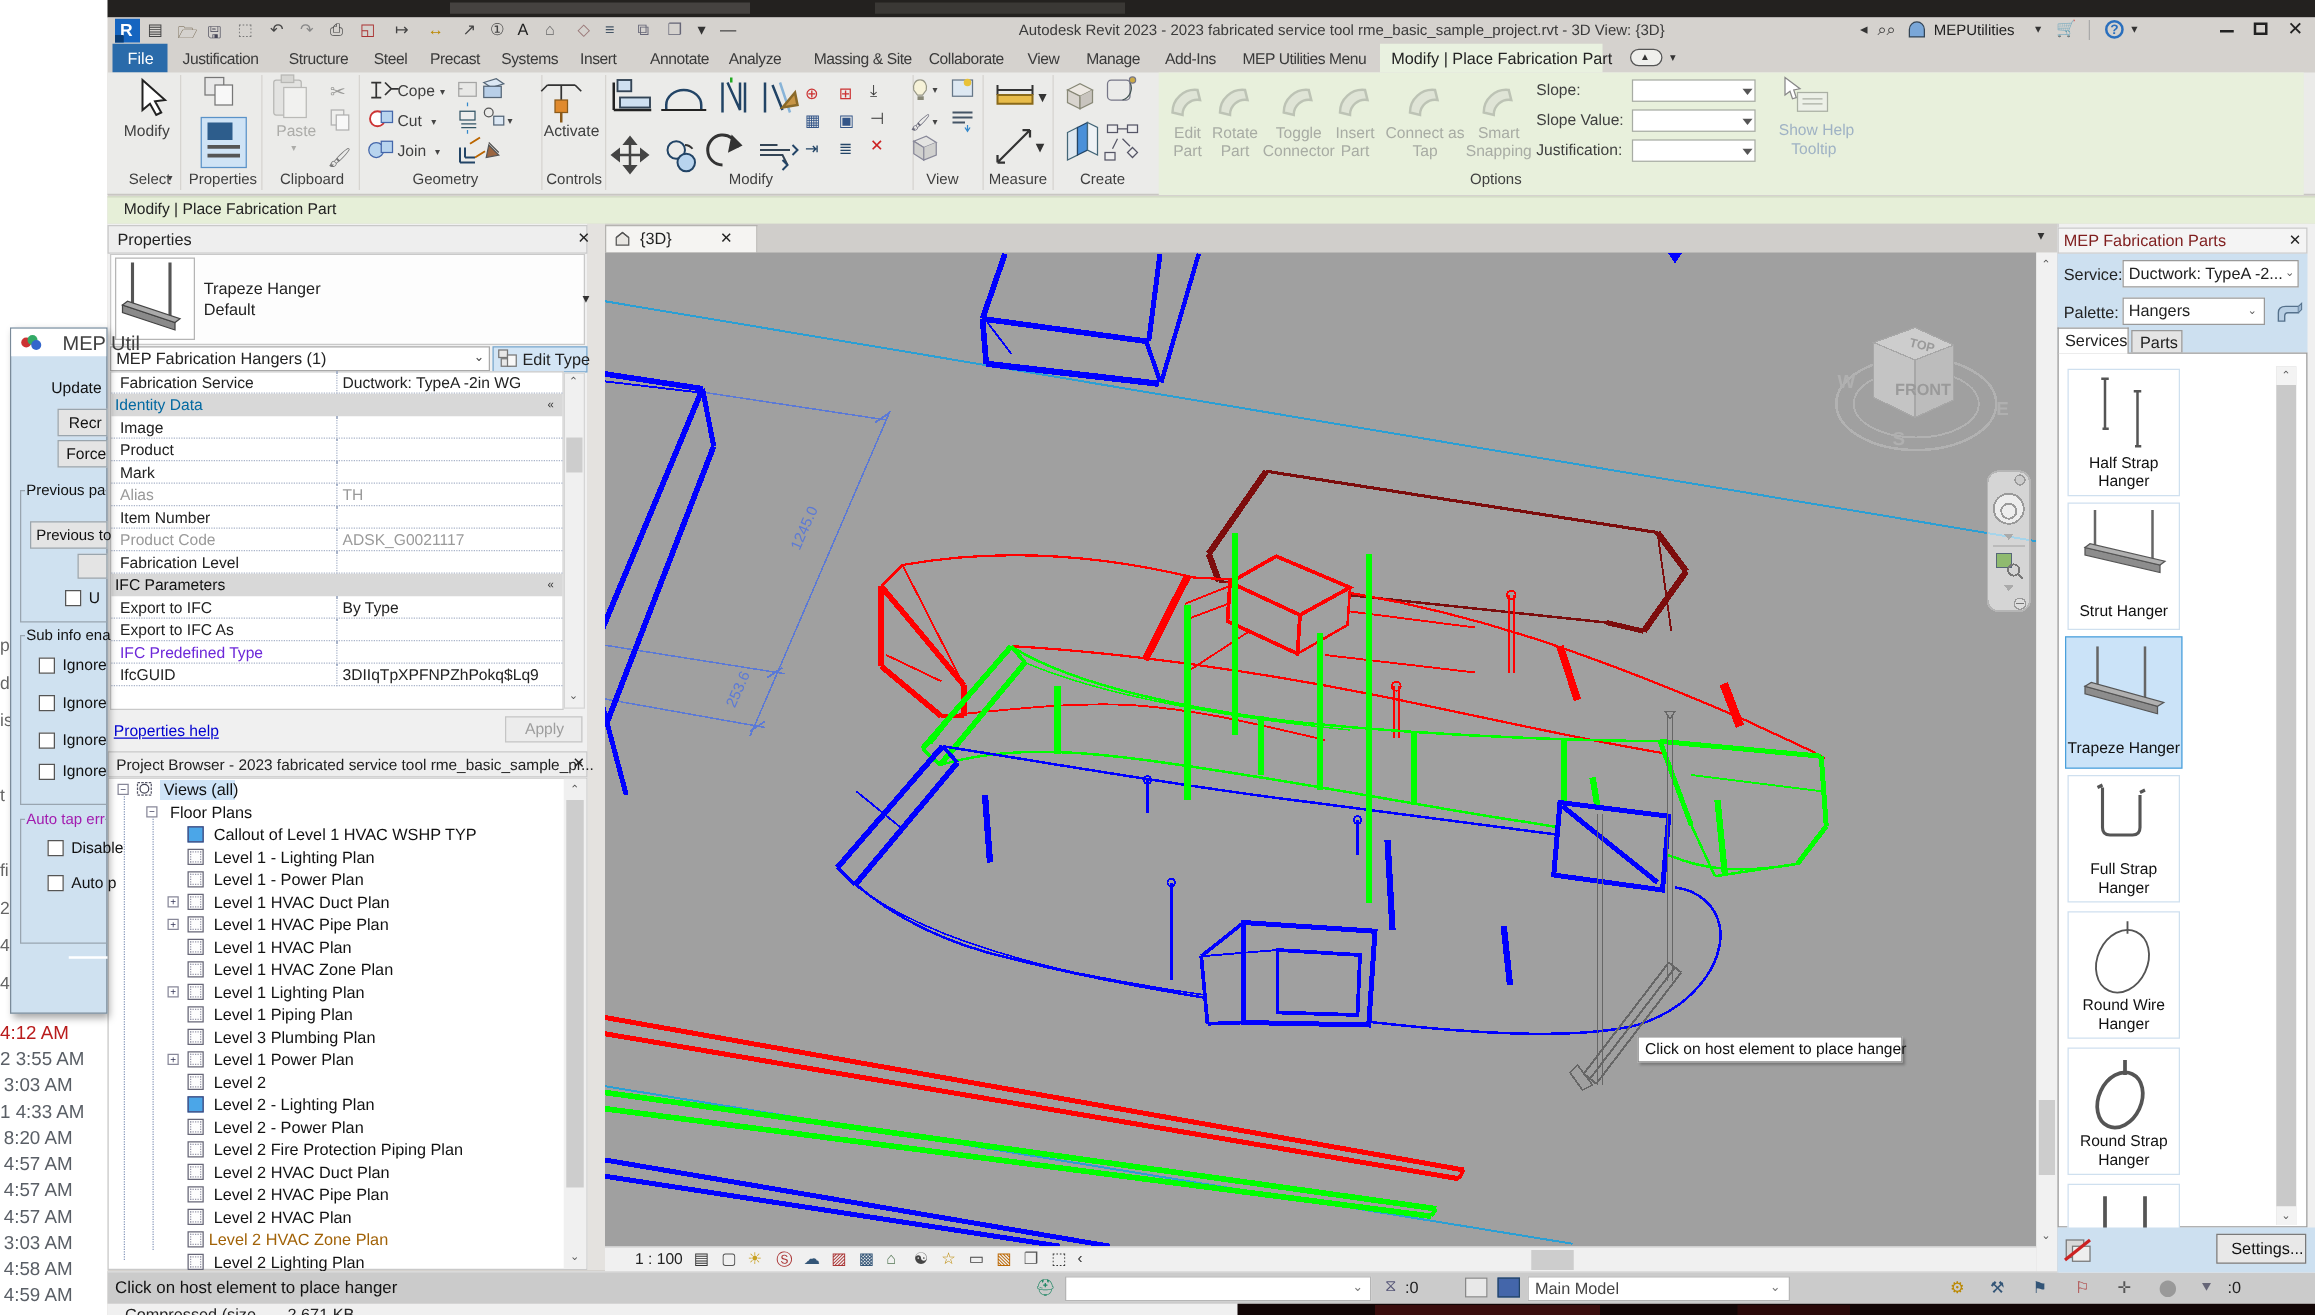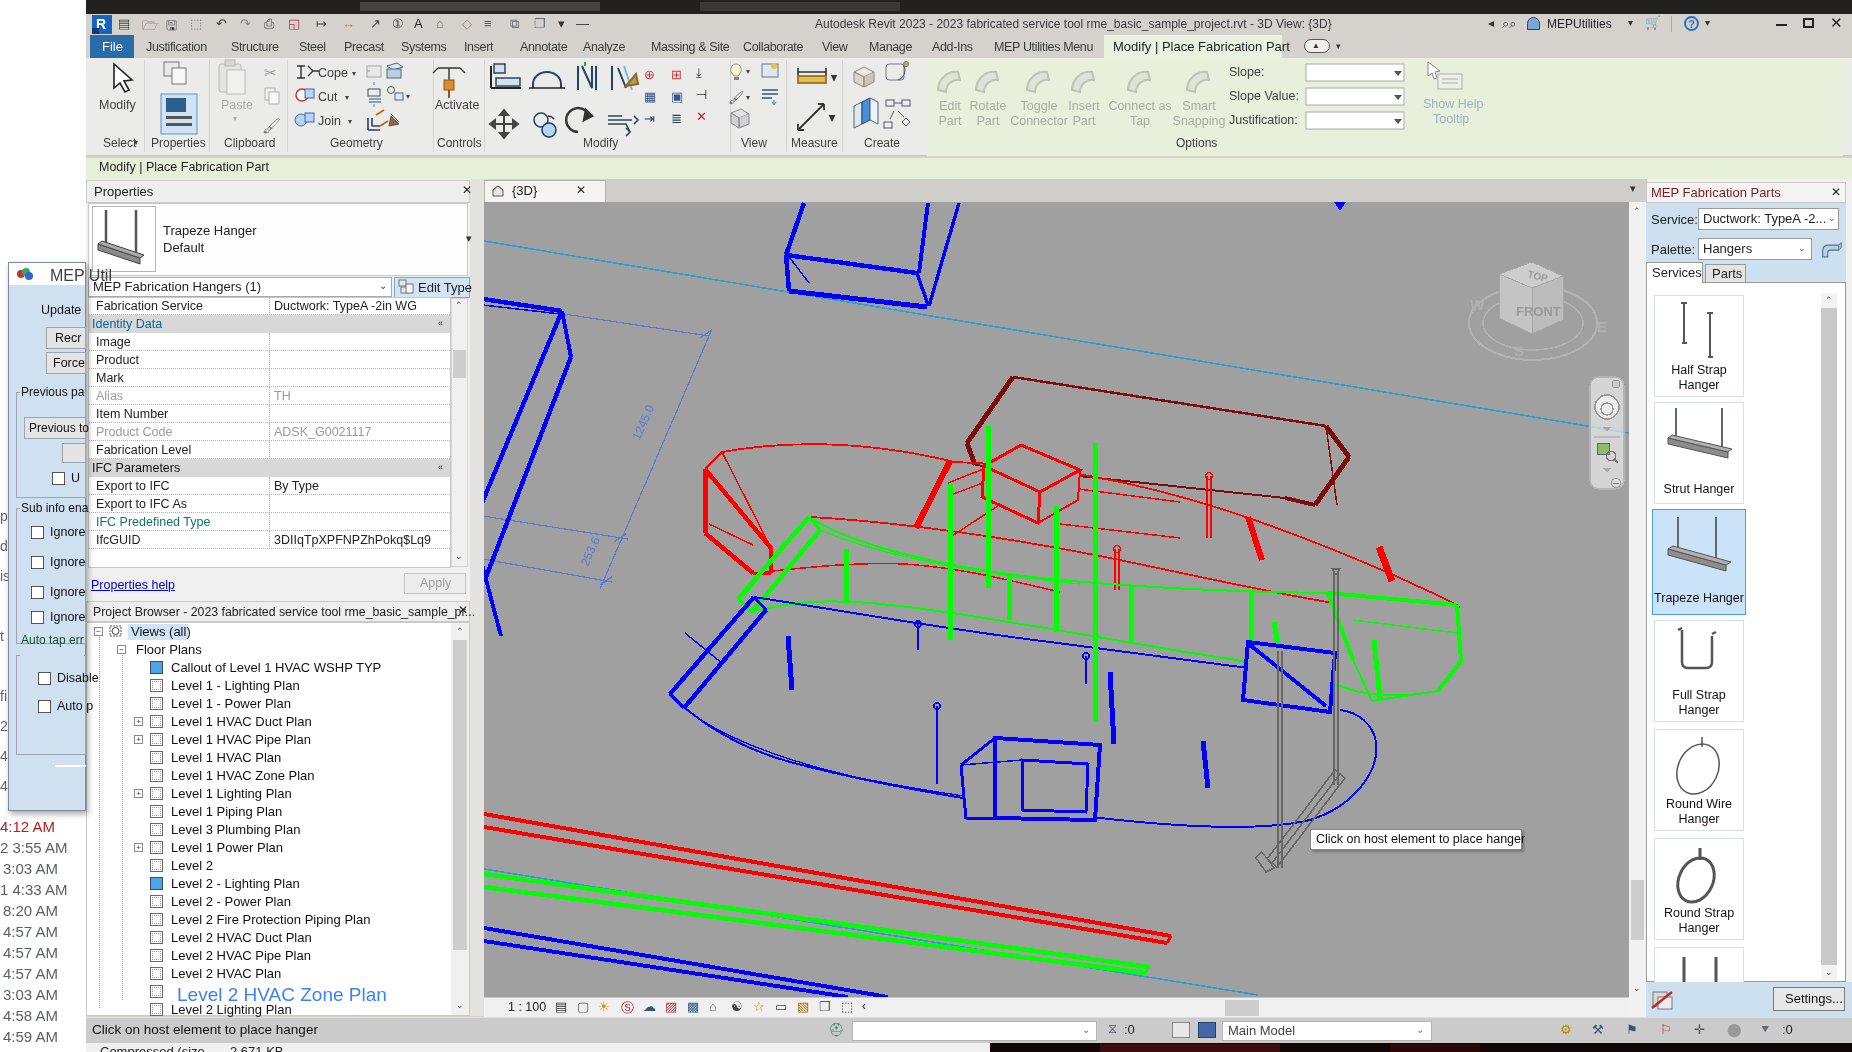--- a/index.html
+++ b/index.html
@@ -383,21 +383,21 @@
 <div class="tx" style="left:438px;top:462px;font-size:9px;color:#333">«</div>
 <div class="ab" style="left:89px;top:494px;width:361px;height:1px;border-top:1px dotted #a9b4c9"></div>
 <div class="ab" style="left:269px;top:477px;width:1px;height:18px;border-left:1px dotted #a9b4c9"></div>
 <div class="tx" style="left:96px;top:479px;font-size:12.5px;color:#222">Export to IFC</div>
 <div class="tx" style="left:274px;top:479px;font-size:12.5px;color:#222">By Type</div>
 <div class="ab" style="left:89px;top:512px;width:361px;height:1px;border-top:1px dotted #a9b4c9"></div>
 <div class="ab" style="left:269px;top:495px;width:1px;height:18px;border-left:1px dotted #a9b4c9"></div>
 <div class="tx" style="left:96px;top:497px;font-size:12.5px;color:#222">Export to IFC As</div>
 <div class="ab" style="left:89px;top:530px;width:361px;height:1px;border-top:1px dotted #a9b4c9"></div>
 <div class="ab" style="left:269px;top:513px;width:1px;height:18px;border-left:1px dotted #a9b4c9"></div>
-<div class="tx" style="left:96px;top:515px;font-size:12.5px;color:#0f766e">IFC Predefined Type</div>
+<div class="tx" style="left:96px;top:515px;font-size:12.5px;color:#6d28d9">IFC Predefined Type</div>
 <div class="ab" style="left:89px;top:548px;width:361px;height:1px;border-top:1px dotted #a9b4c9"></div>
 <div class="ab" style="left:269px;top:531px;width:1px;height:18px;border-left:1px dotted #a9b4c9"></div>
 <div class="tx" style="left:96px;top:533px;font-size:12.5px;color:#222">IfcGUID</div>
 <div class="tx" style="left:274px;top:533px;font-size:12.5px;color:#222">3DIIqTpXPFNPZhPokq$Lq9</div>
 <div class="ab" style="left:451px;top:298px;width:17px;height:269px;background:#f0f0f0;border:1px solid #d5d5d5"></div>
 <div class="tx" style="left:455px;top:300px;font-size:9px;color:#555">⌃</div>
 <div class="ab" style="left:453px;top:350px;width:13px;height:28px;background:#cdcdcd"></div>
 <div class="tx" style="left:455px;top:551px;font-size:9px;color:#555">⌄</div>
 <div class="tx" style="left:91px;top:578px;font-size:12.5px;color:#0000d0;text-decoration:underline">Properties help</div>
 <div class="ab" style="left:404px;top:573px;width:62px;height:21px;background:#ececec;border:1px solid #c5c5c5"></div>
@@ -451,21 +451,21 @@
 <div class="tx" style="left:171px;top:894px;font-size:13px;color:#111">Level 2 - Power Plan</div>
 <div class="ab" style="left:150px;top:913px;width:13px;height:13px;background:#fdfdfd;border:1px solid #667;outline:1px dotted #99a;outline-offset:-3px"></div>
 <div class="tx" style="left:171px;top:912px;font-size:13px;color:#111">Level 2 Fire Protection Piping Plan</div>
 <div class="ab" style="left:150px;top:931px;width:13px;height:13px;background:#fdfdfd;border:1px solid #667;outline:1px dotted #99a;outline-offset:-3px"></div>
 <div class="tx" style="left:171px;top:930px;font-size:13px;color:#111">Level 2 HVAC Duct Plan</div>
 <div class="ab" style="left:150px;top:949px;width:13px;height:13px;background:#fdfdfd;border:1px solid #667;outline:1px dotted #99a;outline-offset:-3px"></div>
 <div class="tx" style="left:171px;top:948px;font-size:13px;color:#111">Level 2 HVAC Pipe Plan</div>
 <div class="ab" style="left:150px;top:967px;width:13px;height:13px;background:#fdfdfd;border:1px solid #667;outline:1px dotted #99a;outline-offset:-3px"></div>
 <div class="tx" style="left:171px;top:966px;font-size:13px;color:#111">Level 2 HVAC Plan</div>
 <div class="ab" style="left:150px;top:985px;width:13px;height:13px;background:#fdfdfd;border:1px solid #667;outline:1px dotted #99a;outline-offset:-3px"></div>
-<div class="tx" style="left:177px;top:984px;font-size:19px;color:#3b82f6">Level 2 HVAC Zone Plan</div>
+<div class="tx" style="left:167px;top:984px;font-size:13px;color:#a16207">Level 2 HVAC Zone Plan</div>
 <div class="ab" style="left:150px;top:1003px;width:13px;height:13px;background:#fdfdfd;border:1px solid #667;outline:1px dotted #99a;outline-offset:-3px"></div>
 <div class="tx" style="left:171px;top:1002px;font-size:13px;color:#111">Level 2 Lighting Plan</div>
 <div class="ab" style="left:451px;top:623px;width:18px;height:392px;background:#f0f0f0"></div>
 <div class="tx" style="left:456px;top:626px;font-size:9px;color:#555">⌃</div>
 <div class="ab" style="left:453px;top:640px;width:14px;height:310px;background:#cdcdcd"></div>
 <div class="tx" style="left:456px;top:1000px;font-size:9px;color:#555">⌄</div>
 <div class="ab" style="left:484px;top:179px;width:1162px;height:23px;background:#d0cecb"></div>
 <div class="ab" style="left:484px;top:180px;width:122px;height:22px;background:#f5f4f2;border:1px solid #b5b3b0;border-bottom:none"></div>
 <svg class="ab" style="left:490px;top:184px" width="16" height="14">
     <path d="M3 6 L8 2 L13 6 L13 12 L3 12 Z" fill="#e8e6e2" stroke="#555"></path>
@@ -800,18 +800,18 @@
 <div class="ab" style="left:31px;top:526px;width:13px;height:13px;background:#fff;border:1px solid #555"></div>
 <div class="tx" style="left:50px;top:525px;font-size:12.5px;color:#111">Ignore</div>
 <div class="ab" style="left:31px;top:556px;width:13px;height:13px;background:#fff;border:1px solid #555"></div>
 <div class="tx" style="left:50px;top:555px;font-size:12.5px;color:#111">Ignore</div>
 <div class="ab" style="left:31px;top:586px;width:13px;height:13px;background:#fff;border:1px solid #555"></div>
 <div class="tx" style="left:50px;top:585px;font-size:12.5px;color:#111">Ignore</div>
 <div class="ab" style="left:31px;top:611px;width:13px;height:13px;background:#fff;border:1px solid #555"></div>
 <div class="tx" style="left:50px;top:610px;font-size:12.5px;color:#111">Ignore</div>
 <div class="ab" style="left:16px;top:655px;width:70px;height:100px;border:1px solid #99a5b0"></div>
 <div class="ab" style="left:20px;top:648px;width:64px;height:13px;background:#cfe1f0"></div>
-<div class="tx" style="left:21px;top:633px;font-size:12px;color:#14532d">Auto tap err</div>
+<div class="tx" style="left:21px;top:648px;font-size:12px;color:#a21caf">Auto tap err</div>
 <div class="ab" style="left:38px;top:672px;width:13px;height:13px;background:#fff;border:1px solid #555"></div>
 <div class="tx" style="left:57px;top:671px;font-size:12.5px;color:#111">Disable</div>
 <div class="ab" style="left:38px;top:700px;width:13px;height:13px;background:#fff;border:1px solid #555"></div>
 <div class="tx" style="left:57px;top:699px;font-size:12.5px;color:#111">Auto p</div>
 <div class="ab" style="left:55px;top:765px;width:31px;height:2px;background:#fff"></div>
 
 </body></html>

